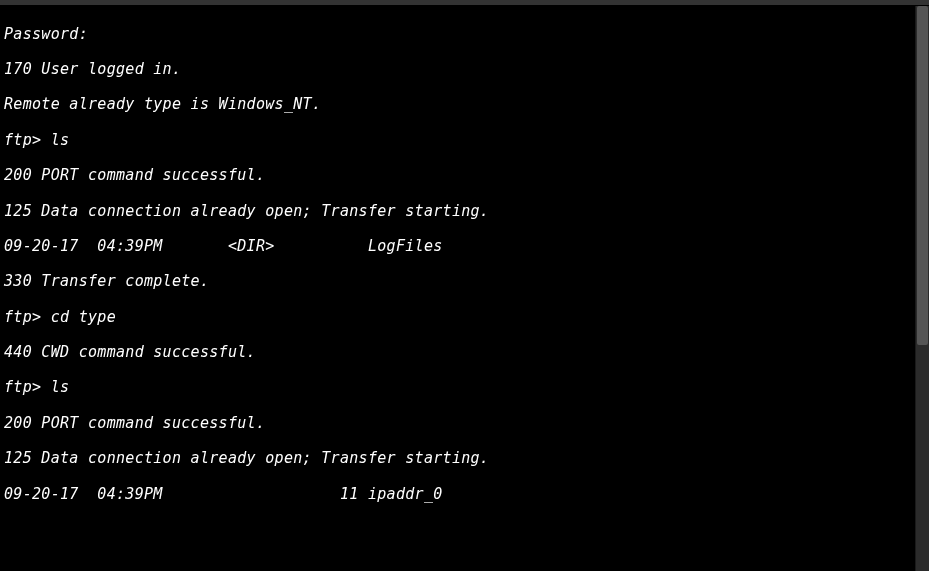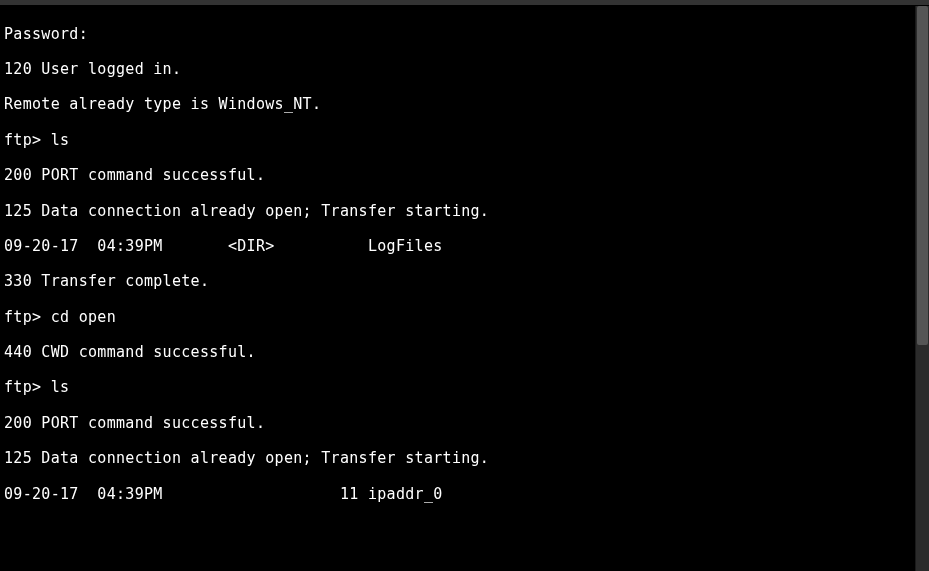--- a/index.html
+++ b/index.html
@@ -23,20 +23,21 @@
       background: #333;
       border-bottom: 1px solid #000;
     }
     .terminal {
       padding: 2px 4px;
       white-space: pre;
       letter-spacing: 0.3px;
     }
     .line {
       display: block;
+      font-style: italic;
     }
     .scrollbar {
       position: absolute;
       right: 0;
       top: 6px;
       bottom: 0;
       width: 14px;
       background: #2b2b2b;
       border-left: 1px solid #1a1a1a;
     }
@@ -50,28 +51,28 @@
       border-radius: 2px;
     }
   </style>
 </head>
 <body>
 
 <div class="window-bar"></div>
 
 <div class="terminal">
 <span class="line">Password:</span>
-<span class="line">120 User logged in.</span>
+<span class="line">170 User logged in.</span>
 <span class="line">Remote already type is Windows_NT.</span>
 <span class="line"><span>ftp&gt; </span><span>ls</span></span>
 <span class="line">200 PORT command successful.</span>
 <span class="line">125 Data connection already open; Transfer starting.</span>
 <span class="line">09-20-17  04:39PM       &lt;DIR&gt;          LogFiles</span>
 <span class="line">330 Transfer complete.</span>
-<span class="line"><span>ftp&gt; </span><span>cd open</span></span>
+<span class="line"><span>ftp&gt; </span><span>cd type</span></span>
 <span class="line">440 CWD command successful.</span>
 <span class="line"><span>ftp&gt; </span><span>ls</span></span>
 <span class="line">200 PORT command successful.</span>
 <span class="line">125 Data connection already open; Transfer starting.</span>
 <span class="line">09-20-17  04:39PM                   11 ipaddr_0</span>
 
 
 
 
 

